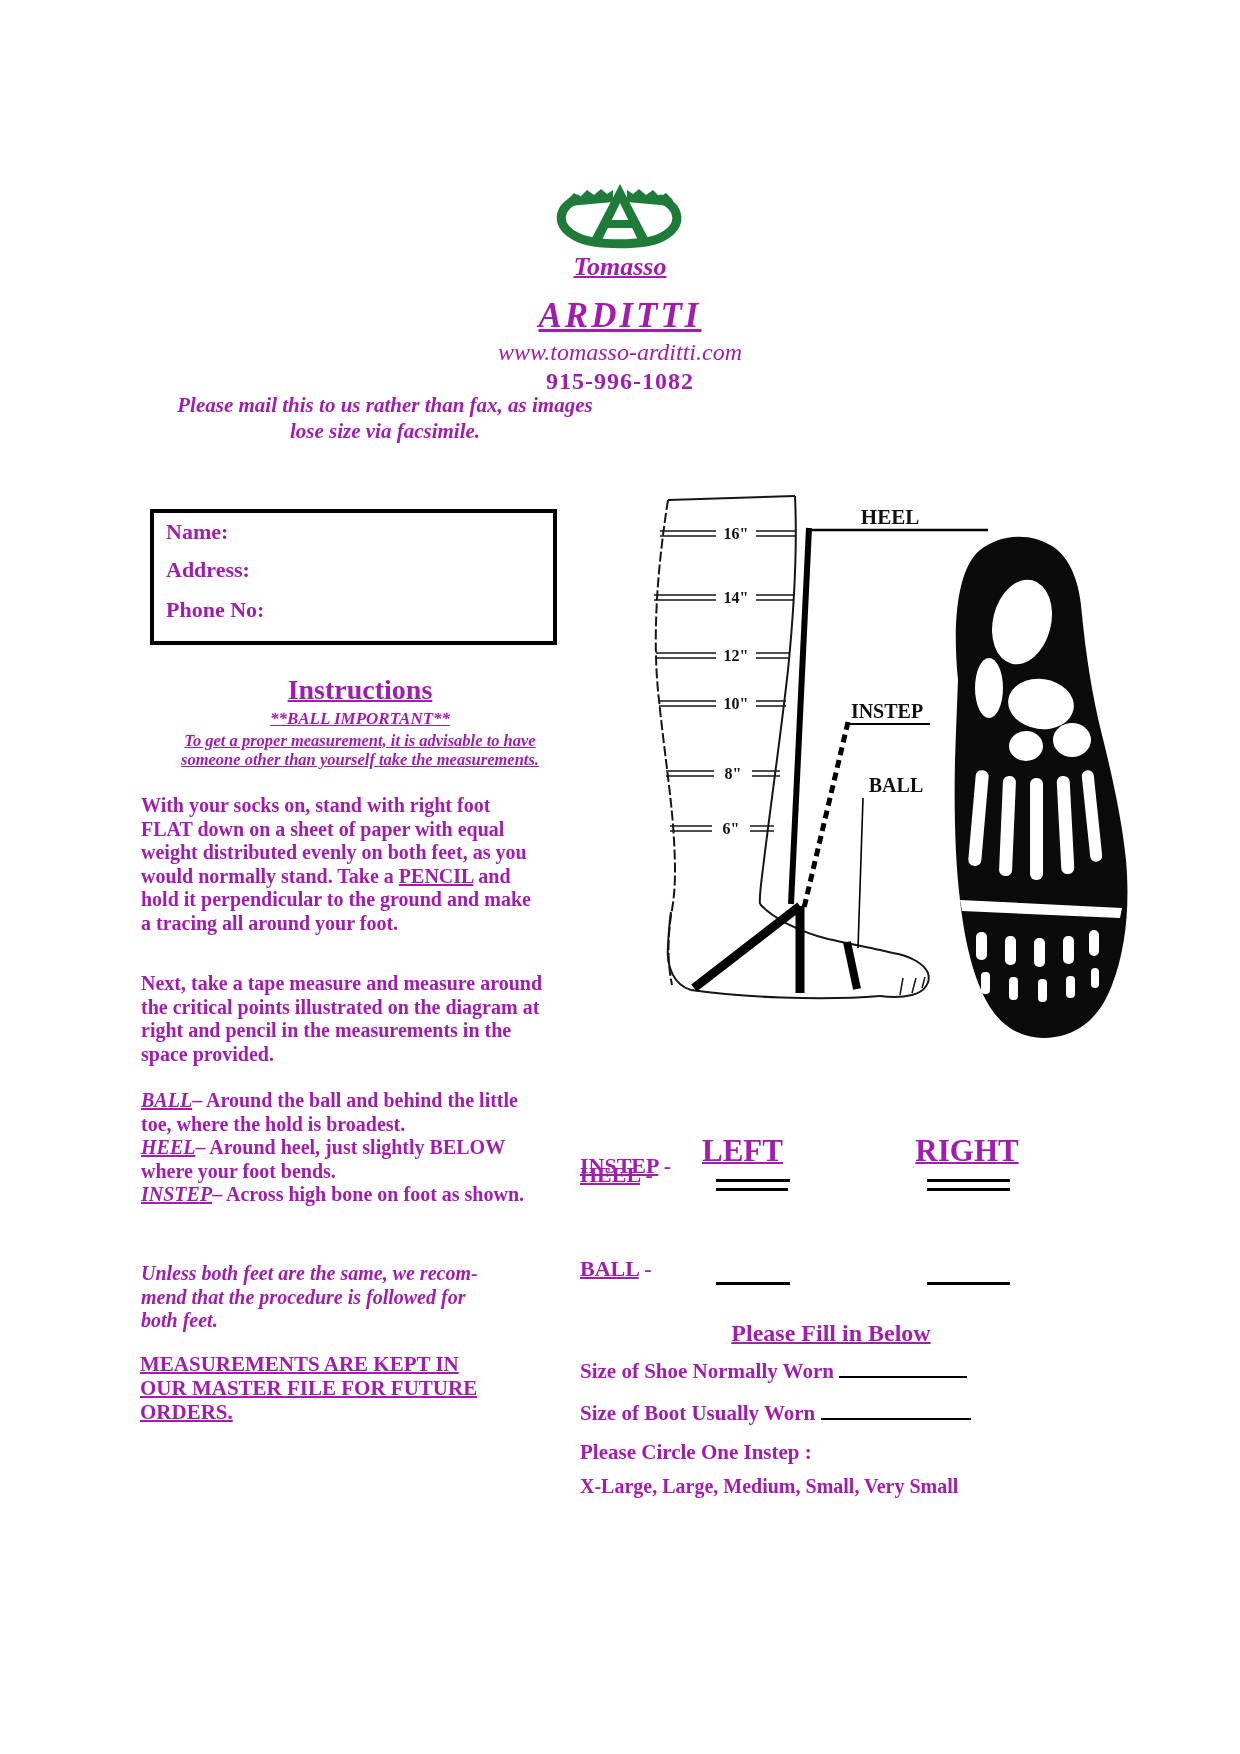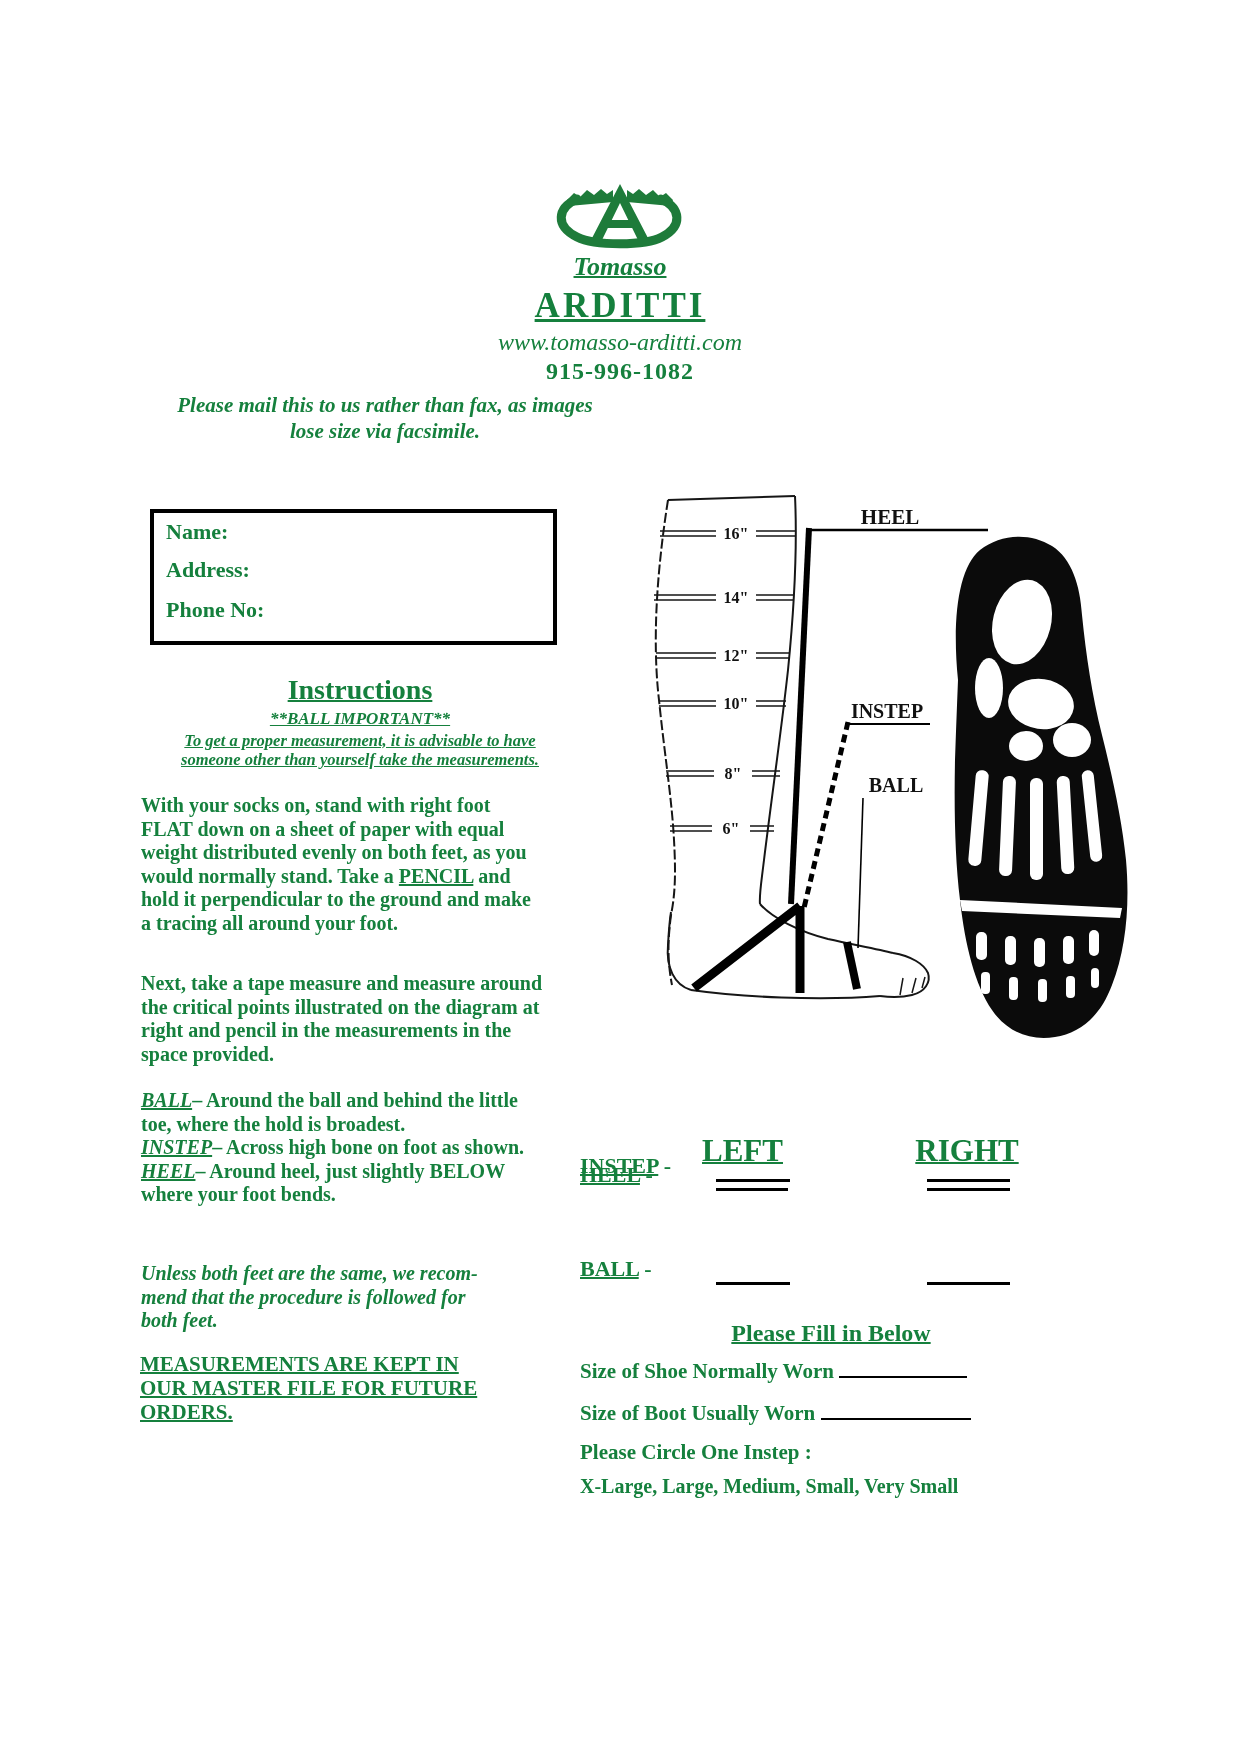--- a/index.html
+++ b/index.html
@@ -1,25 +1,25 @@
 <!DOCTYPE html>
 <html><head>
 <meta charset="utf-8">
 <style>
   html,body{margin:0;padding:0;background:#fff;}
   .page{position:relative;width:1141px;height:1754px;background:#ffffff;overflow:hidden;
-        font-family:"Liberation Serif","DejaVu Serif",serif;color:#15803d;}
+        font-family:"Liberation Serif","DejaVu Serif",serif;color:#a21caf;}
   .abs{position:absolute;}
   .it{font-style:italic;}
   .u{text-decoration:underline;text-decoration-thickness:2px;}
 
   
   .hdr{left:420px;top:178px;width:400px;text-align:center;}
   .brand-script{font-size:26px;font-style:italic;font-weight:bold;text-decoration:underline;text-decoration-thickness:2px;margin-top:2px;}
-  .brand-name{font-size:35px;font-weight:bold;letter-spacing:3px;text-decoration:underline;text-decoration-thickness:3px;margin-top:4px;}
+  .brand-name{font-size:35px;font-weight:bold;letter-spacing:3px;text-decoration:underline;text-decoration-thickness:3px;margin-top:14px;font-style:italic;}
   .site{font-size:24px;font-style:italic;margin-top:3px;}
   .phone{font-size:24px;font-weight:bold;letter-spacing:1px;margin-top:2px;}
 
   .mailnote{left:145px;top:392px;width:480px;font-size:21px;font-weight:bold;font-style:italic;line-height:26px;text-align:center;}
 
   .cbox{left:150px;top:509px;width:399px;height:128px;border:4px solid #000;}
   .cbox .row{position:absolute;left:12px;font-size:22px;font-weight:bold;width:380px;height:30px;}
 
   .insthead{left:140px;top:674px;width:440px;text-align:center;}
   .insthead .t{font-size:28px;font-weight:bold;text-decoration:underline;text-decoration-thickness:2px;}
@@ -87,22 +87,22 @@
       <div>someone other than yourself take the measurements.</div>
     </div>
   </div>
 
   <div class="abs para" style="top:794px;"><span>With your socks on, stand with right foot FLAT down on a sheet of paper with equal weight distributed evenly on both feet, as you would normally stand. Take a </span><span class="u">PENCIL</span><span> and hold it perpendicular to the ground and make a tracing all around your foot.</span></div>
 
   <div class="abs para" style="top:972px;">Next, take a tape measure and  measure around the critical points illustrated on the diagram at right and pencil  in the measurements  in the space provided.</div>
 
   <div class="abs para defs" style="top:1089px;">
     <p><span class="u it">BALL</span><span>– Around the ball and behind the little toe, where the hold is broadest.</span></p>
+    <p><span class="u it">HEEL</span><span>– Around heel, just slightly BELOW where your foot bends.</span></p>
     <p><span class="u it">INSTEP</span><span>– Across high bone on foot as shown.</span></p>
-    <p><span class="u it">HEEL</span><span>– Around heel, just slightly BELOW where your foot bends.</span></p>
   </div>
 
   <div class="abs para bothfeet" style="top:1262px;">
     <div>Unless both feet are the same, we recom-</div>
     <div>mend that the procedure is followed for</div>
     <div>both feet.</div>
   </div>
 
   <div class="abs master">
     <div>MEASUREMENTS ARE KEPT IN</div>

